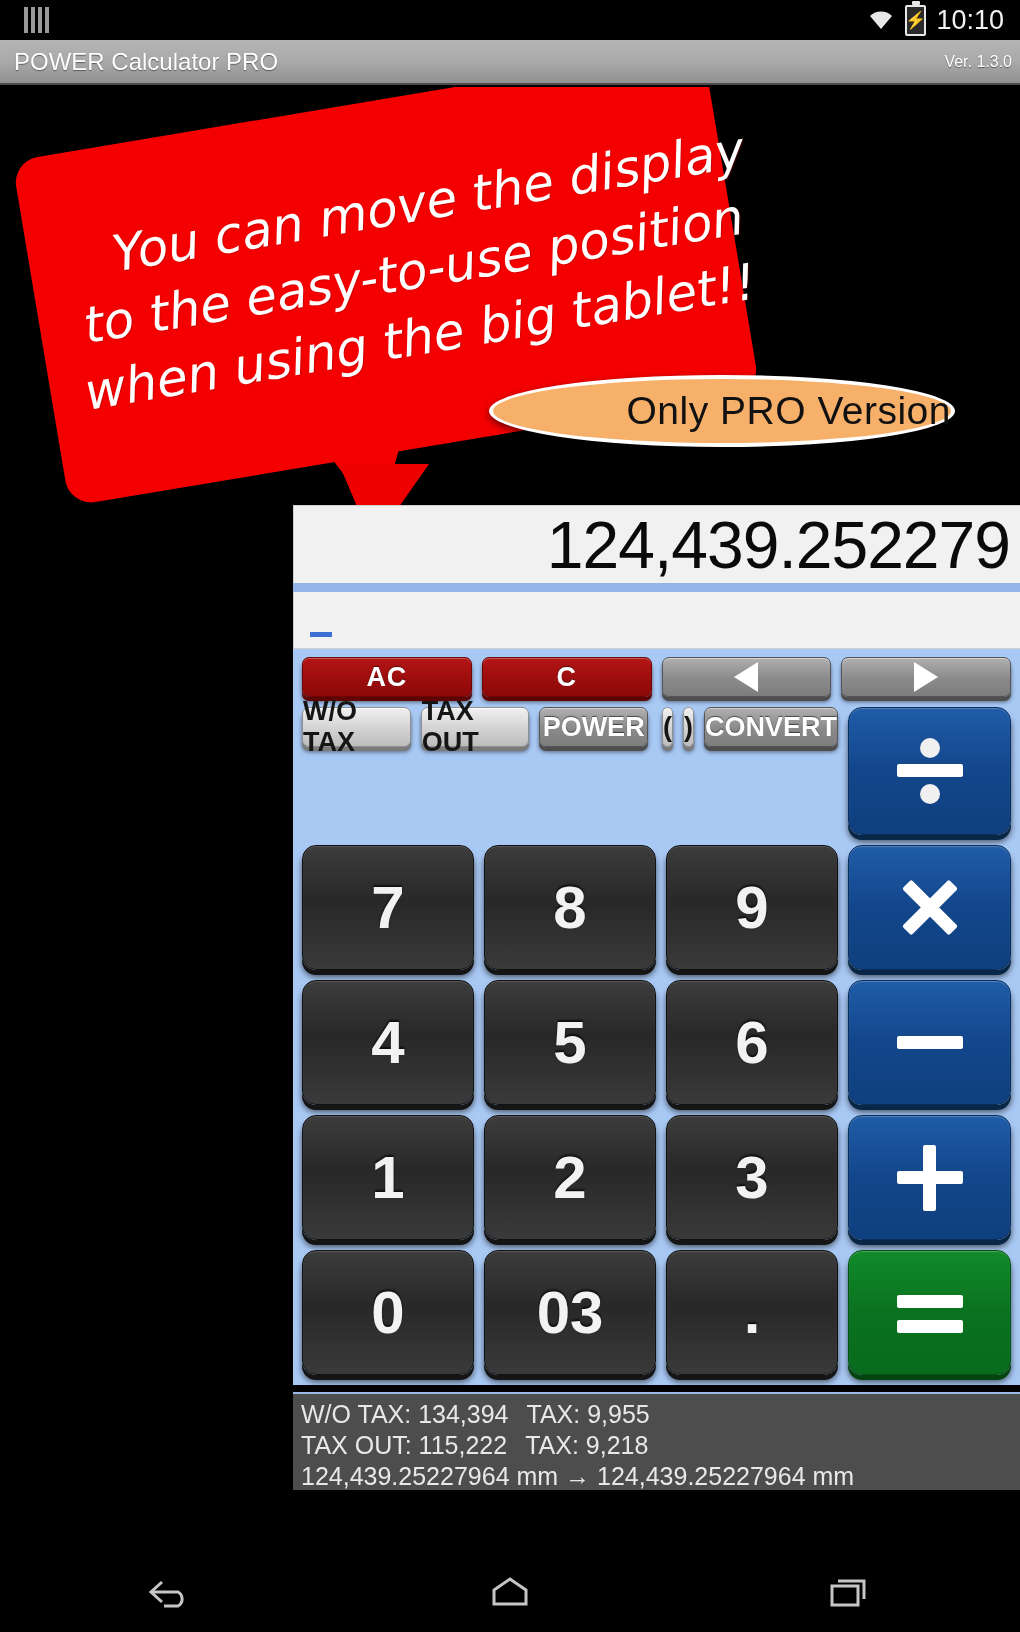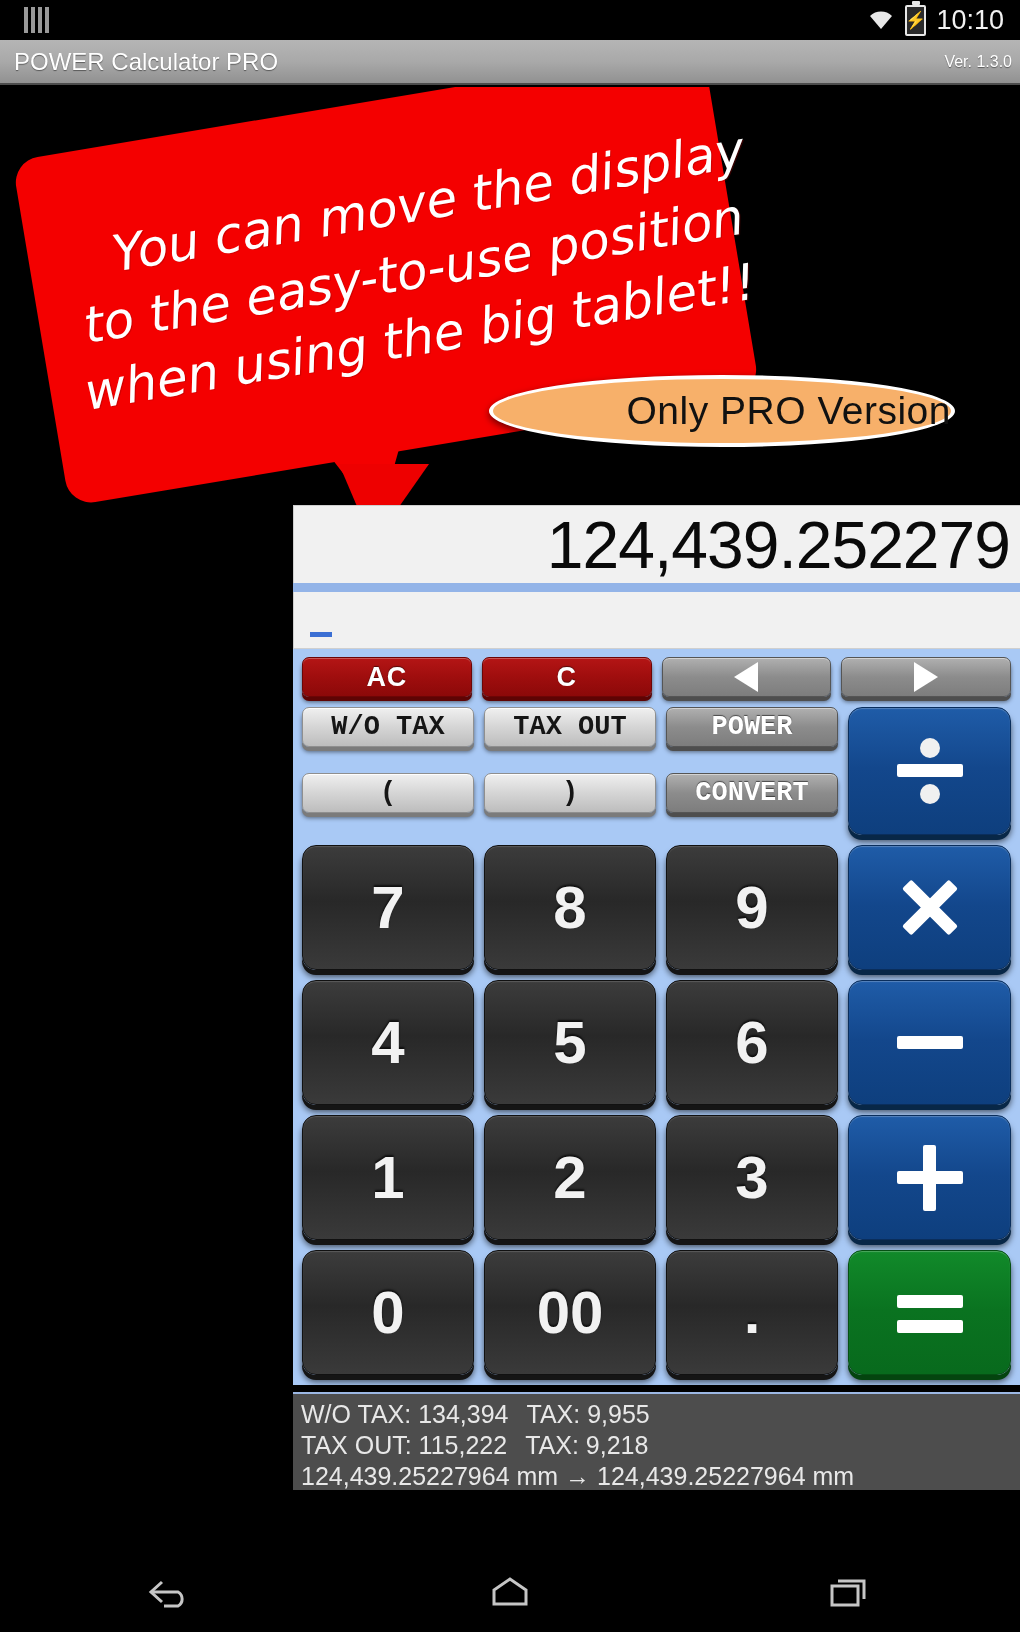--- a/index.html
+++ b/index.html
@@ -269,21 +269,21 @@
         </div>
         <div class="btn btn-sm btn-gray-dark">
           <span class="arrow-gl arrow-left"></span>
         </div>
         <div class="btn btn-sm btn-gray-dark">
           <span class="arrow-gl arrow-right"></span>
         </div>
       </div>
 
       <div class="krow">
-        <div style="flex:1;display:flex;flex-direction:column;gap:26px;font-family:Liberation Mono, monospace;">
+        <div style="flex:1;display:flex;flex-direction:row;gap:14px;">
           <div class="krow" style="margin-bottom:0;">
             <div class="btn btn-sm btn-gray-light">
               <span>W/O TAX</span>
             </div>
             <div class="btn btn-sm btn-gray-light">
               <span>TAX OUT</span>
             </div>
             <div class="btn btn-sm btn-gray-dark">
               <span>POWER</span>
             </div>
@@ -360,21 +360,21 @@
               <span class="pv"></span>
           </span>
         </div>
       </div>
 
       <div class="krow">
         <div class="btn btn-num">
           <span>0</span>
         </div>
         <div class="btn btn-num">
-          <span>00</span>
+          <span>03</span>
         </div>
         <div class="btn btn-num dot">
           <span>.</span>
         </div>
         <div class="btn btn-eq op-tall opcol">
           <span class="gl">
             <span class="e1"></span>
               <span class="e2"></span>
           </span>
         </div>

